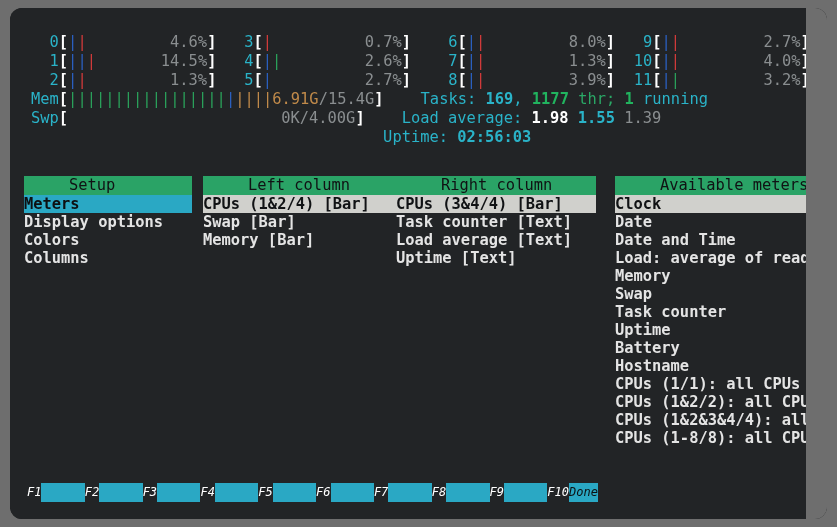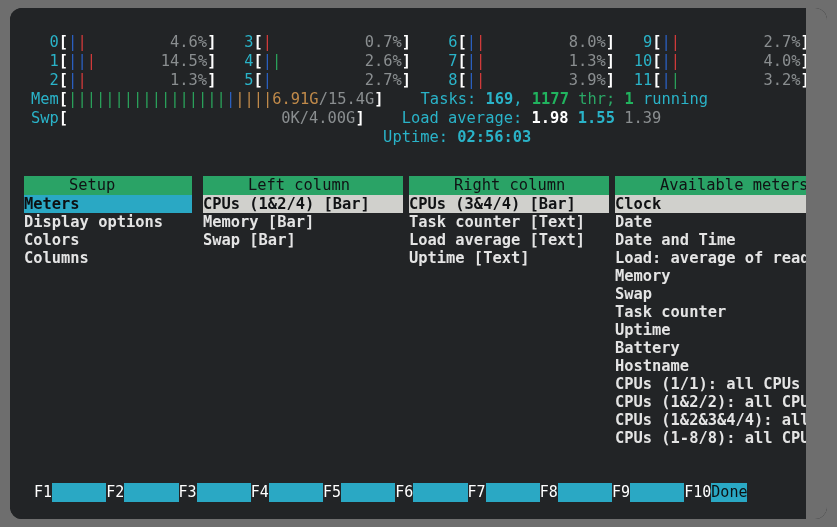--- a/index.html
+++ b/index.html
@@ -95,32 +95,33 @@
     background: #2aa8c4;
     color: #0d1012;
   }
   .panel-row.sel-gray {
     background: #d0d0cc;
     color: #101214;
   }
 
   #panel-setup     { left: 0px;   width: 168px; }
   #panel-left      { left: 179px; width: 200px; }
-  #panel-right     { left: 385px; width: 200px; }
+  #panel-right     { left: 372px; width: 200px; }
   #panel-available { left: 591px; width: 215px; overflow: hidden; }
 
   
   #fkeys {
     position: absolute;
-    left: 24px;
+    left: 17px;
     bottom: 17px;
     height: 19px;
     line-height: 19px;
     white-space: nowrap;
-    font-size: 15px;
+    font-size: 12px;
+    font-style: italic;
   }
   .fk-num {
     display: inline-block;
     color: #ffffff;
     background: #222426;
     height: 19px;
     line-height: 19px;
     white-space: pre;
   }
   .fk-lbl {
@@ -161,22 +162,22 @@
       <div class="panel" id="panel-setup">
           <div class="panel-header">Setup            </div>
           <div class="panel-row sel-cyan">Meters           </div>
           <div class="panel-row">Display options</div>
           <div class="panel-row">Colors</div>
           <div class="panel-row">Columns</div>
         </div>
       <div class="panel" id="panel-left">
           <div class="panel-header">Left column          </div>
           <div class="panel-row sel-gray">CPUs (1&amp;2/4) [Bar]   </div>
+          <div class="panel-row">Swap [Bar]</div>
           <div class="panel-row">Memory [Bar]</div>
-          <div class="panel-row">Swap [Bar]</div>
         </div>
       <div class="panel" id="panel-right">
           <div class="panel-header">Right column         </div>
           <div class="panel-row sel-gray">CPUs (3&amp;4/4) [Bar]   </div>
           <div class="panel-row">Task counter [Text]</div>
           <div class="panel-row">Load average [Text]</div>
           <div class="panel-row">Uptime [Text]</div>
         </div>
       <div class="panel" id="panel-available">
           <div class="panel-header">Available meters      </div>

